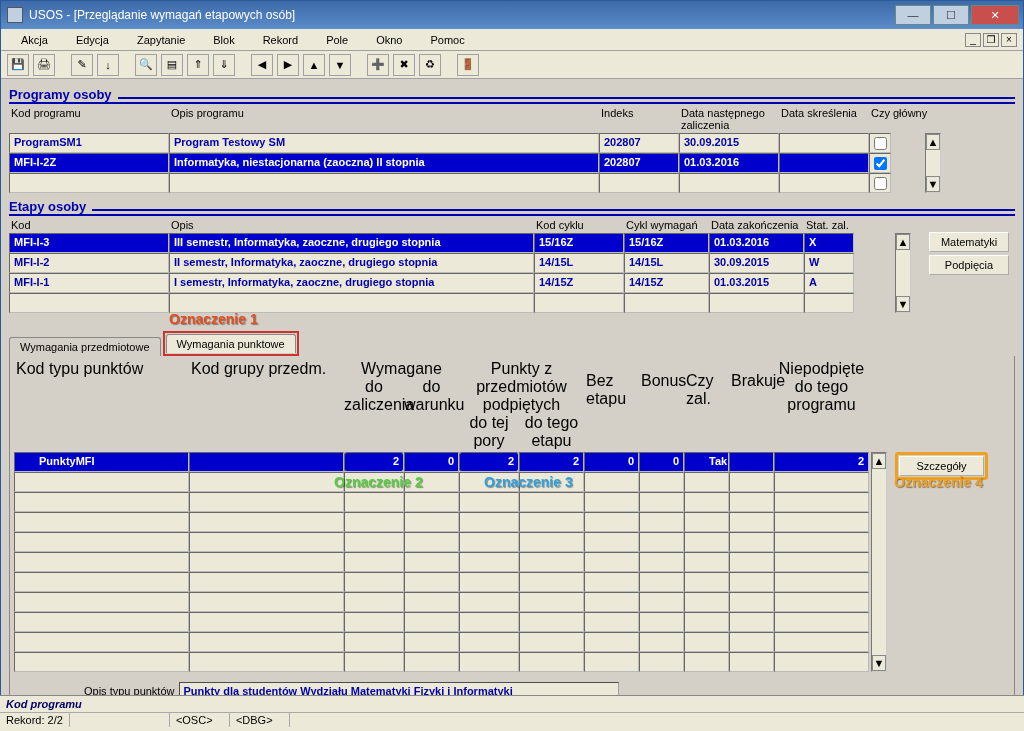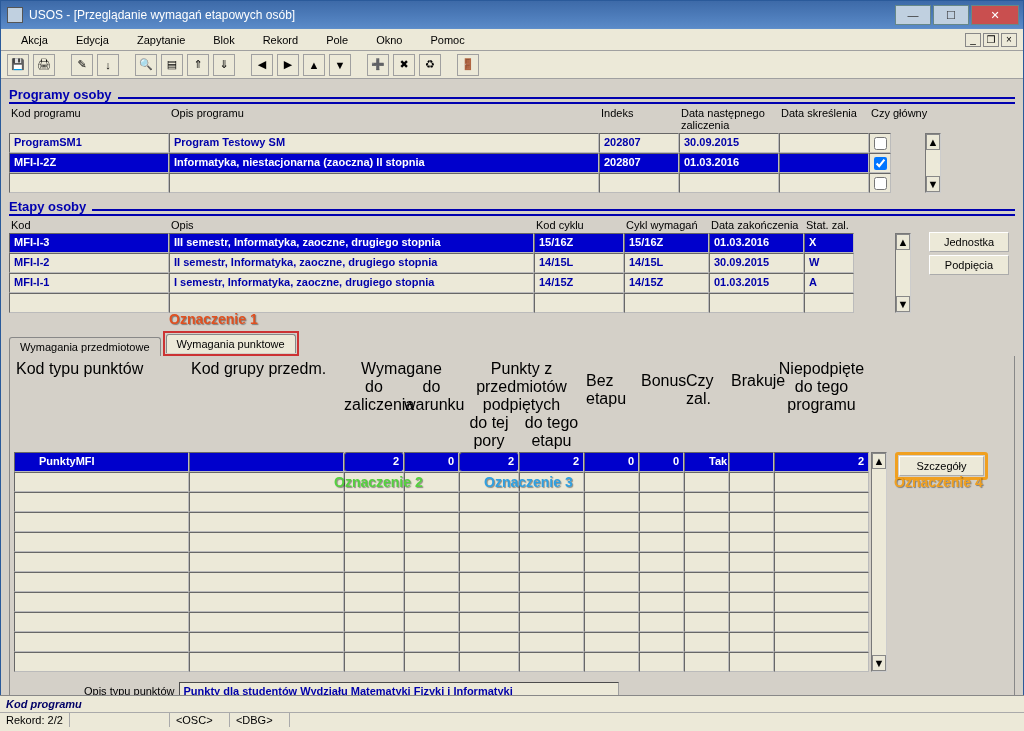--- a/index.html
+++ b/index.html
@@ -328,21 +328,21 @@
         <div class="cell" style="width:95px"></div>
         <div class="cell" style="width:50px"></div>
       </div>
       <div style="position:absolute;right:-22px;top:0" class="vscroll">
         <div class="sbtn">▲</div>
         <div style="height:46px"></div>
         <div class="sbtn">▼</div>
       </div>
     </div>
     <div class="side-buttons" style="top:14px">
-      <button>Jednostka</button><br>
+      <button>Matematyki</button><br>
       <button>Podpięcia</button>
     </div>
   </div>
 
   <div style="position:relative;height:18px">
     <div class="annot" style="left:160px;top:-2px;color:#e05020">Oznaczenie 1</div>
   </div>
 
   <div class="tabs-row">
     <div class="tab">Wymagania przedmiotowe</div>

